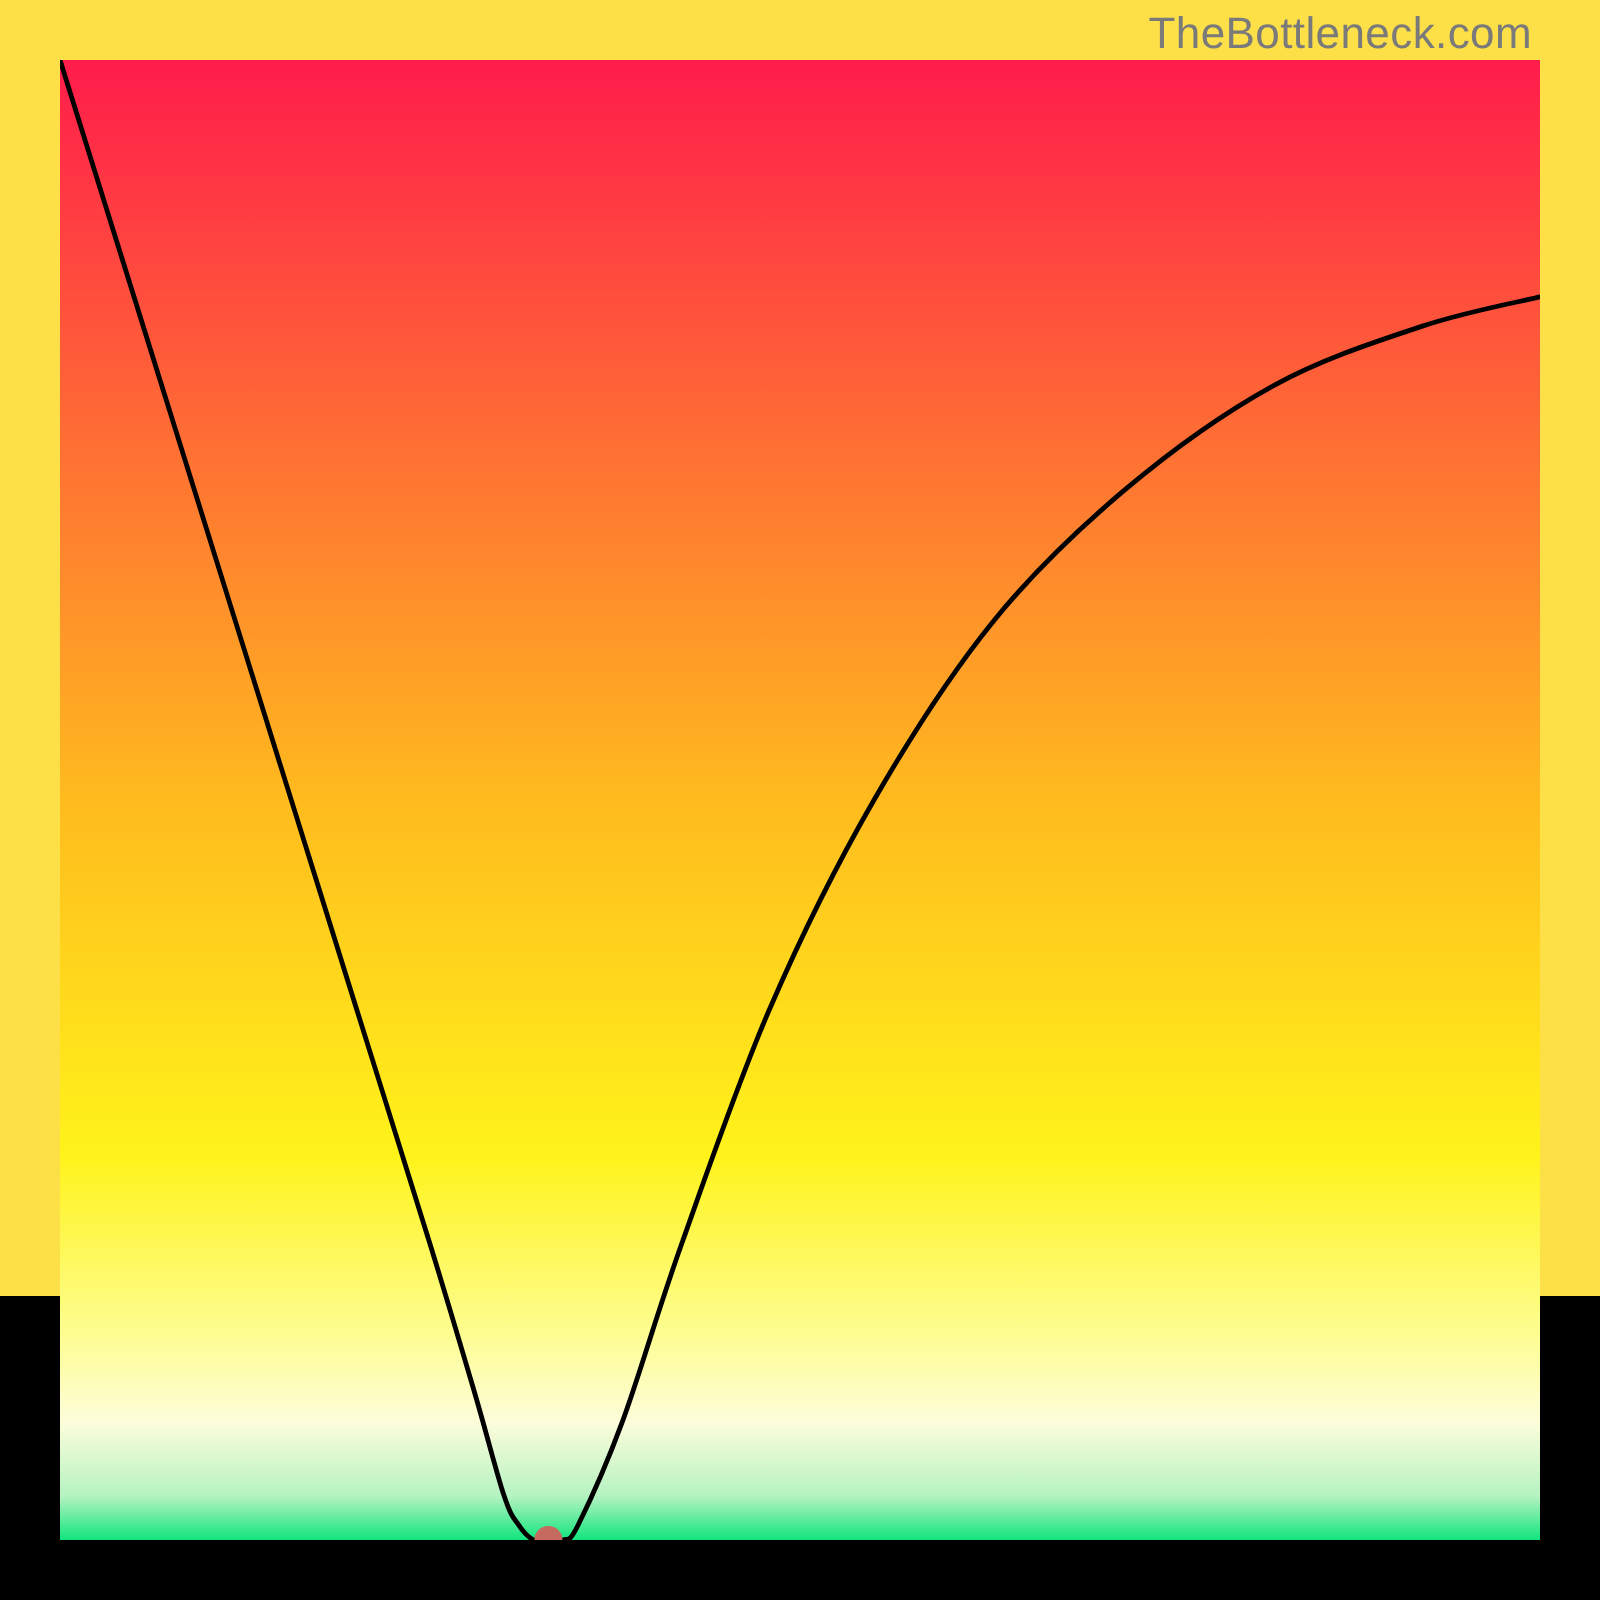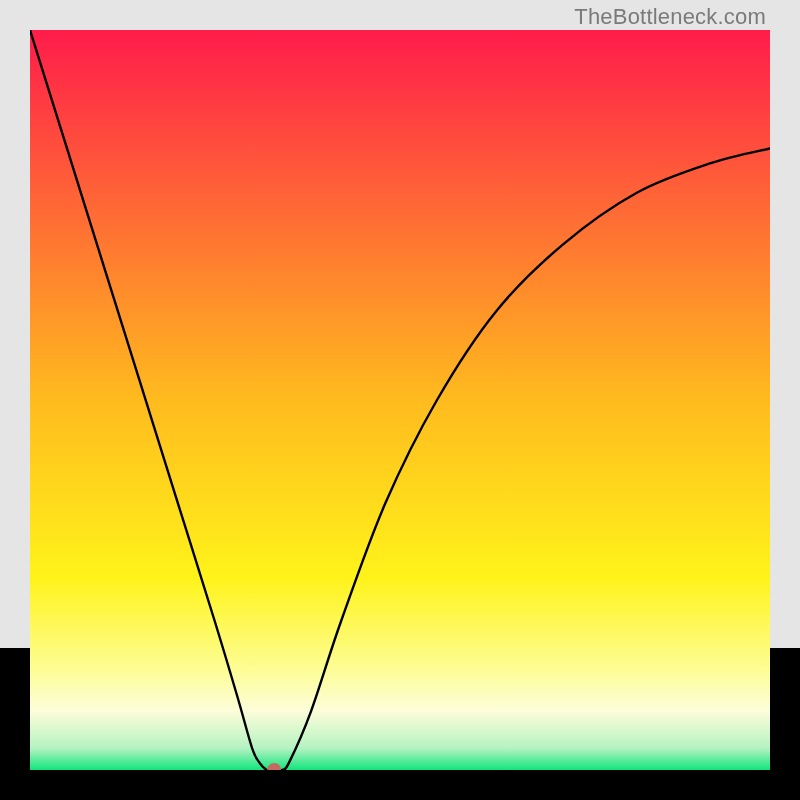--- a/index.html
+++ b/index.html
@@ -7,21 +7,21 @@
     padding: 0;
     width: 800px;
     height: 800px;
     background: #000;
     font-family: Arial, Helvetica, sans-serif;
   }
   .frame {
     position: relative;
     width: 800px;
     height: 648px;
-    background: #e5e5e5;
+    background: #fde047;
   }
   .plot-area {
     position: absolute;
     left: 30px;
     top: 30px;
     width: 740px;
     height: 740px;
     overflow: hidden;
   }
   .gradient-bg {

